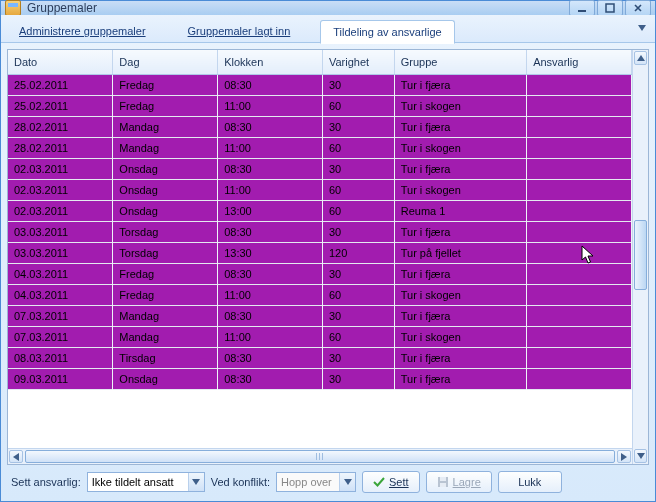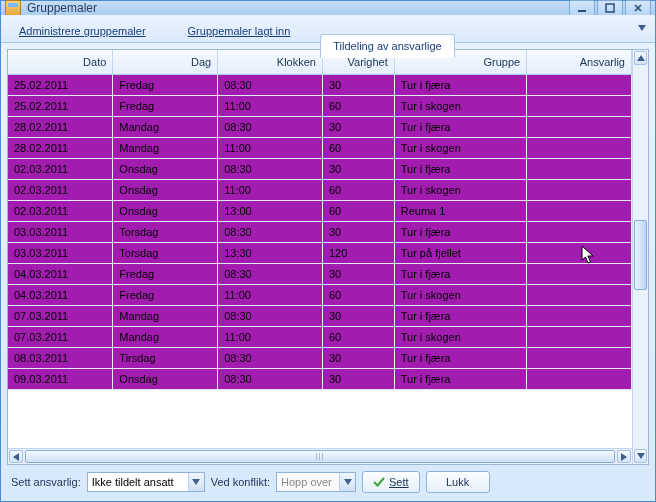--- a/index.html
+++ b/index.html
@@ -75,21 +75,21 @@
     cursor: pointer;
   }
   .tab.active {
     background: #fff;
     border: 1px solid #a6c7ea;
     border-bottom: 1px solid #fff;
     border-radius: 3px 3px 0 0;
     text-decoration: none;
     color: #1a3e7b;
     position: relative;
-    top: 16px;
+    top: 2px;
   }
   .tab-overflow {
     position: absolute;
     right: 6px; top: 6px;
     width: 14px; height: 14px;
     display: flex; align-items: center; justify-content: center;
     cursor: pointer;
   }
 
   .content {
@@ -137,21 +137,21 @@
 
   table.grid {
     border-collapse: collapse;
     width: 100%;
     table-layout: fixed;
   }
   thead th {
     background: linear-gradient(#f6fafe, #e3eefb);
     border-right: 1px solid #c3d6ee;
     border-bottom: 1px solid #b0c9e8;
-    text-align: right;
+    text-align: left;
     font-weight: normal;
     padding: 4px 6px;
     color: #1a3256;
     height: 24px;
   }
   tbody {
     background: #a21caf;
   }
   tbody tr {
     border-bottom: 1px solid #e4e9f0;
@@ -503,20 +503,28 @@
               <polygon class="tri" points="0,0 8,0 4,6"></polygon>
             </svg>
         </div>
       </div>
       <div class="btn">
         <svg class="check" viewBox="0 0 12 12">
             <path d="M1 6 L4.5 9.5 L11 2" stroke="#3aa53a" stroke-width="2" fill="none"></path>
           </svg>
         <span class="u">Sett</span>
       </div>
+      <div class="btn disabled">
+        <svg class="disk" viewBox="0 0 12 12">
+            <rect x="1" y="1" width="10" height="10" fill="#b9c4d2"></rect>
+            <rect x="3" y="1" width="6" height="4" fill="#e6ecf4"></rect>
+            <rect x="3" y="7" width="6" height="4" fill="#e6ecf4"></rect>
+          </svg>
+        <span class="u">Lagre</span>
+      </div>
       <div class="btn" style="min-width:64px">
         <span>Lukk</span>
       </div>
     </div>
   </div>
 </div>
 
 <svg class="cursor" viewBox="0 0 14 20">
   <path d="M1 1 L1 15 L4.5 12 L7 18 L9.5 17 L7 11 L12 11 Z" fill="#fff" stroke="#000" stroke-width="1"></path>
 </svg>

